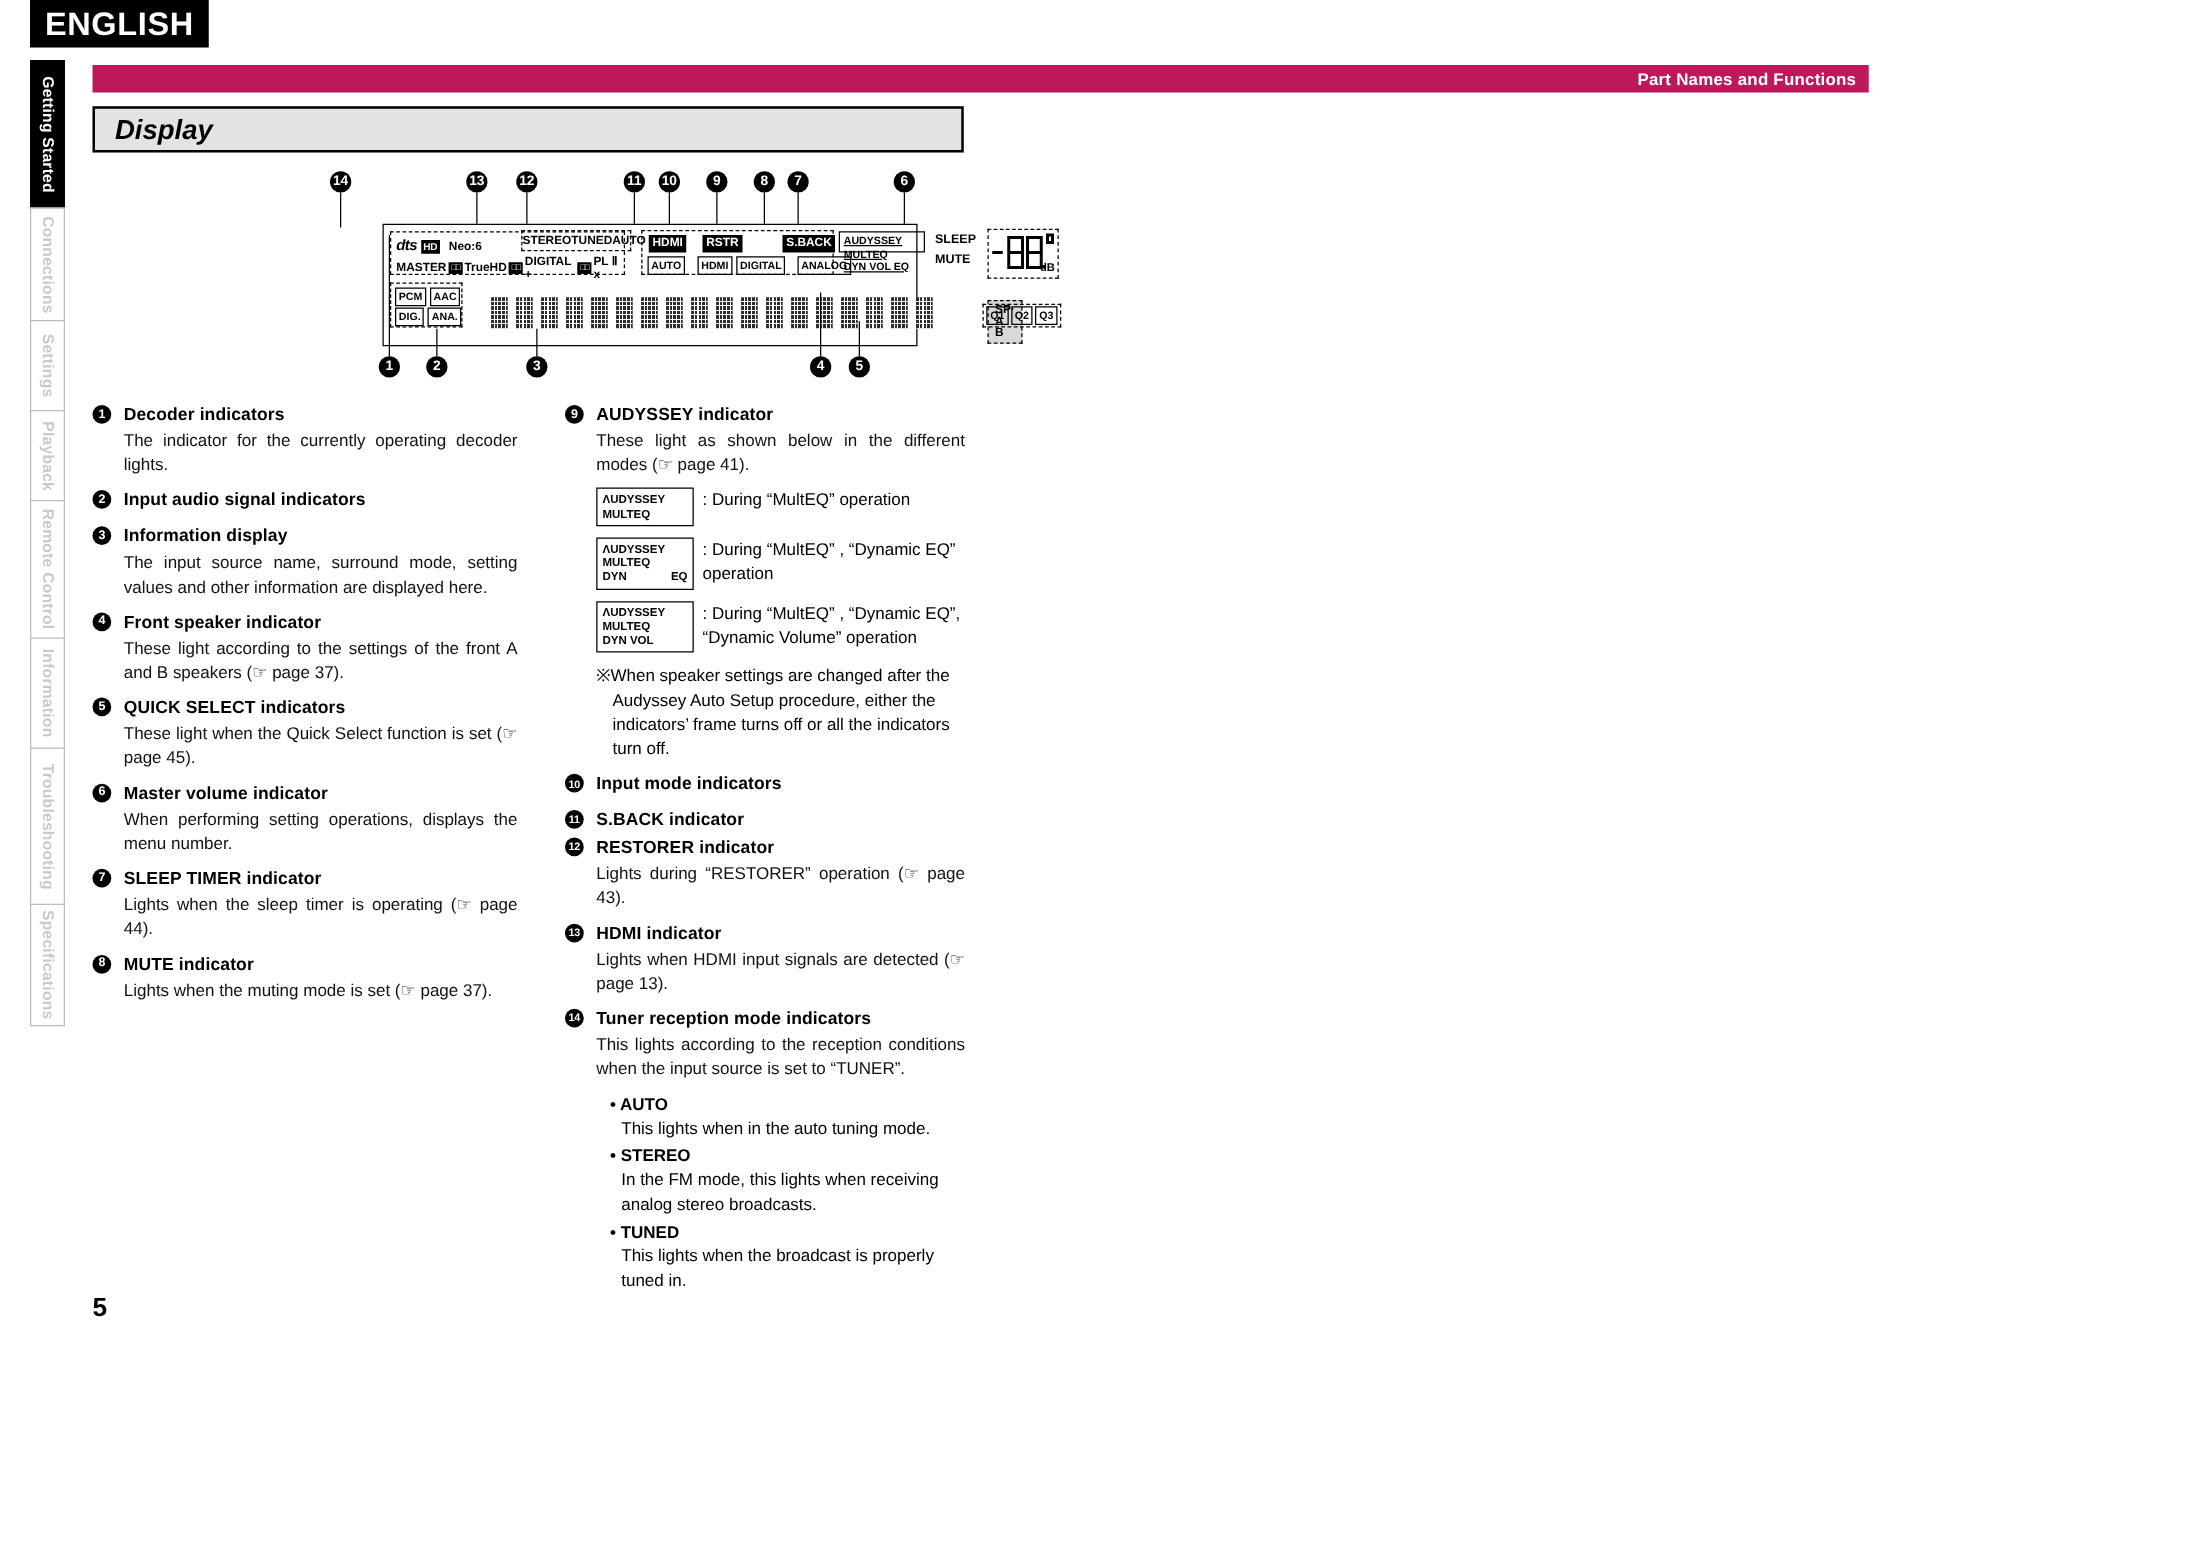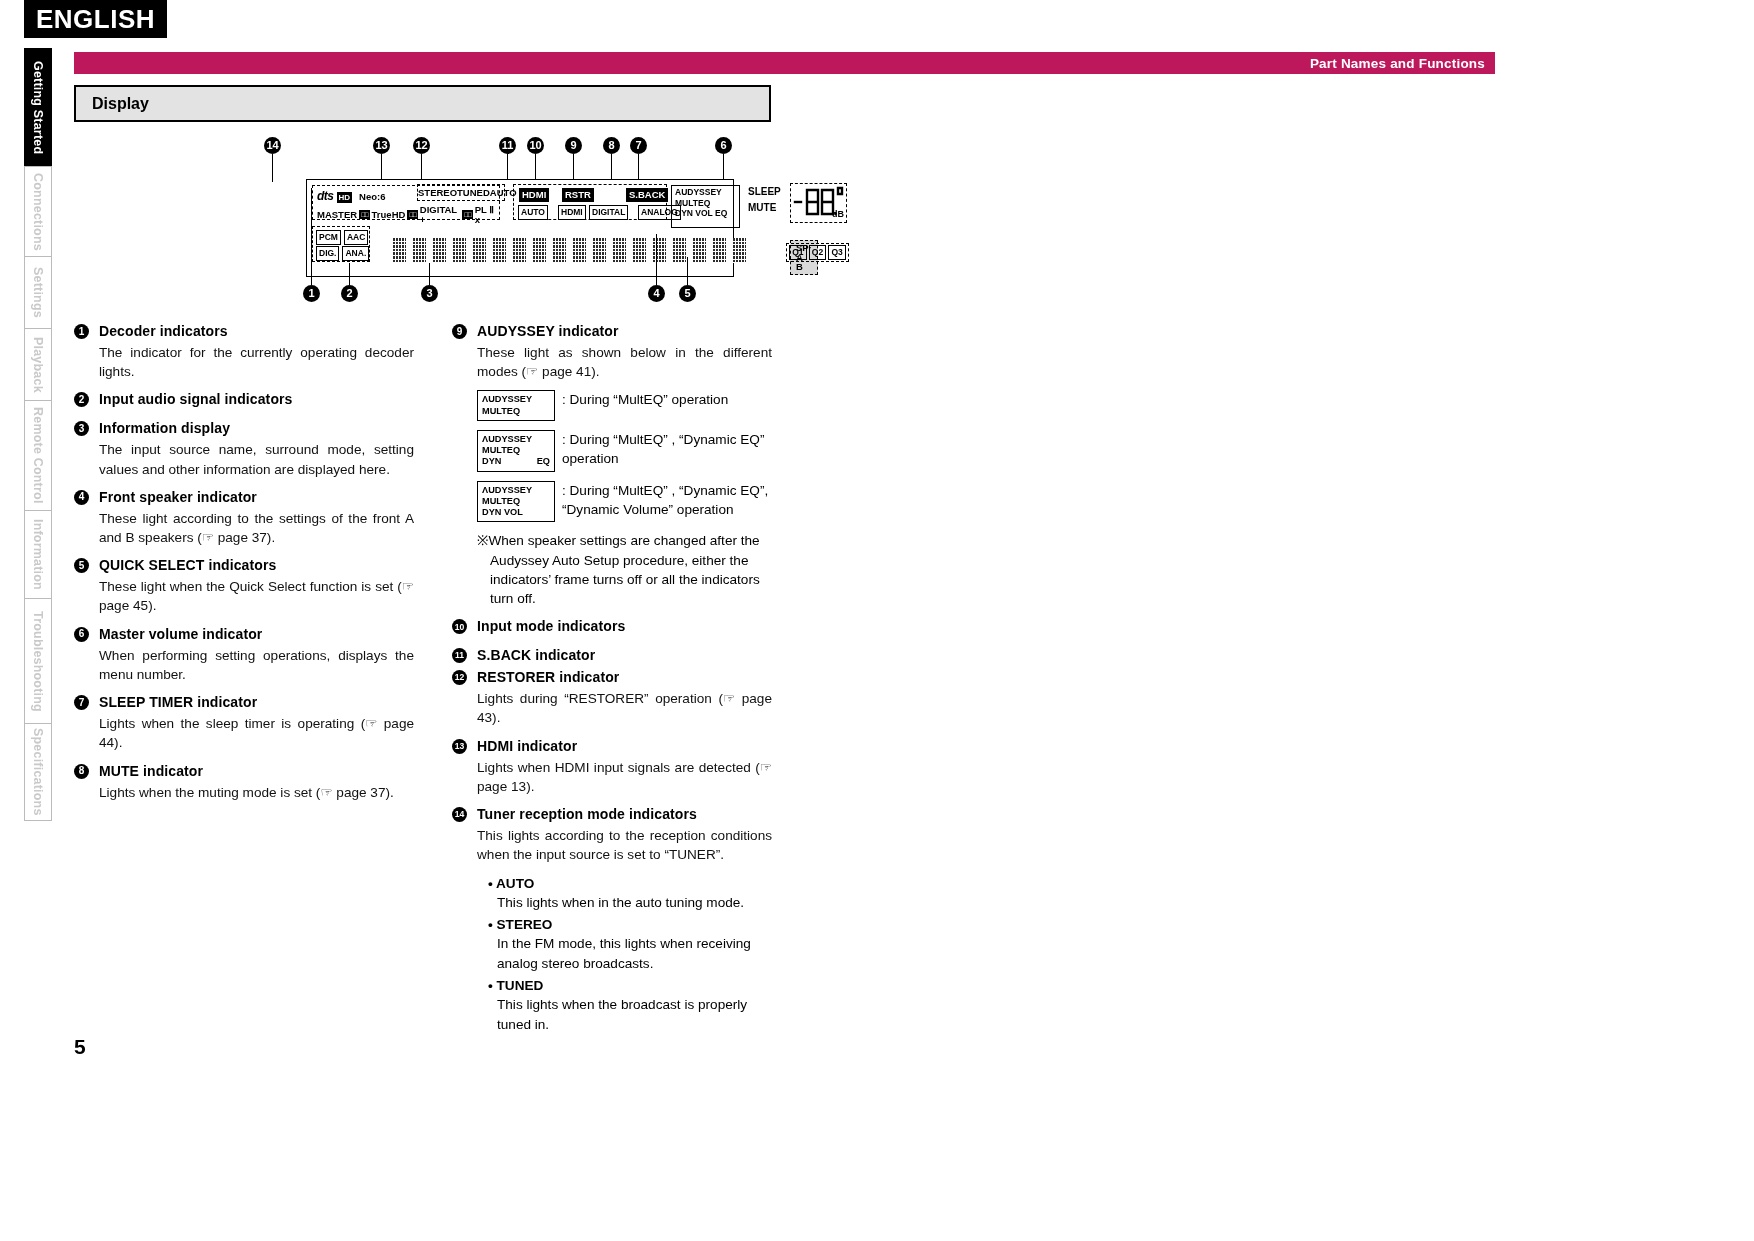--- a/index.html
+++ b/index.html
@@ -35,21 +35,21 @@
     background:#be185d;color:#fff;font-size:13.5px;font-weight:bold;
     display:flex;align-items:center;justify-content:flex-end;
     padding-right:10px;box-sizing:border-box;letter-spacing:.2px;
   }
   
   #display-title-box{
     position:absolute;left:74px;top:85px;width:697px;height:37px;
     background:#e3e3e3;border:2px solid #000;box-sizing:border-box;
     display:flex;align-items:center;padding-left:16px;
   }
-  #display-title-box span{font-size:16px;font-weight:bold;}
+  #display-title-box span{font-size:22px;font-weight:bold;font-style:italic;}
 
   
   #diagram{position:absolute;left:74px;top:130px;width:700px;height:180px;}
   .callout{position:absolute;font-weight:bold;}
   .cnum{
     width:17px;height:17px;border-radius:50%;background:#000;color:#fff;
     font-size:11px;font-weight:bold;display:flex;align-items:center;
     justify-content:center;line-height:1;
   }
   .lead-v{position:absolute;width:1px;background:#000;}
@@ -253,21 +253,21 @@
     <div class="dash" style="position:absolute;left:206px;top:4px;width:154px;height:36px;">
       <span class="inv tiny2" style="position:absolute;left:5px;top:3px;padding:2px 3px;">HDMI</span>
       <span class="inv tiny2" style="position:absolute;left:48px;top:3px;padding:2px 3px;">RSTR</span>
       <span class="inv tiny2" style="position:absolute;left:112px;top:3px;padding:2px 3px;">S.BACK</span>
       <span class="solidbox tiny" style="position:absolute;left:4px;top:20px;padding:2px 2px;">AUTO</span>
       <span class="solidbox tiny" style="position:absolute;left:44px;top:20px;padding:2px 2px;">HDMI</span>
       <span class="solidbox tiny" style="position:absolute;left:75px;top:20px;padding:2px 2px;">DIGITAL</span>
       <span class="solidbox tiny" style="position:absolute;left:124px;top:20px;padding:2px 2px;">ANALOG</span>
     </div>
 
-    <div class="solidbox" style="position:absolute;left:364px;top:5px;width:69px;height:43px;padding:2px 3px;box-sizing:border-box;">
+    <div class="solidbox" style="position:absolute;left:364px;top:5px;width:69px;height:17px;padding:2px 3px;box-sizing:border-box;text-decoration:underline;">
       <div class="tiny" style="margin-bottom:2px;">AUDYSSEY</div>
       <div class="tiny" style="margin-bottom:2px;">MULTEQ</div>
       <div class="tiny">DYN VOL EQ</div>
     </div>
 
     <div style="position:absolute;left:441px;top:7px;" class="lbl">SLEEP</div>
     <div style="position:absolute;left:441px;top:23px;" class="lbl">MUTE</div>
 
     <div class="dash" style="position:absolute;left:483px;top:3px;width:57px;height:40px;">
       <svg width="55" height="38" viewBox="0 0 55 38">

